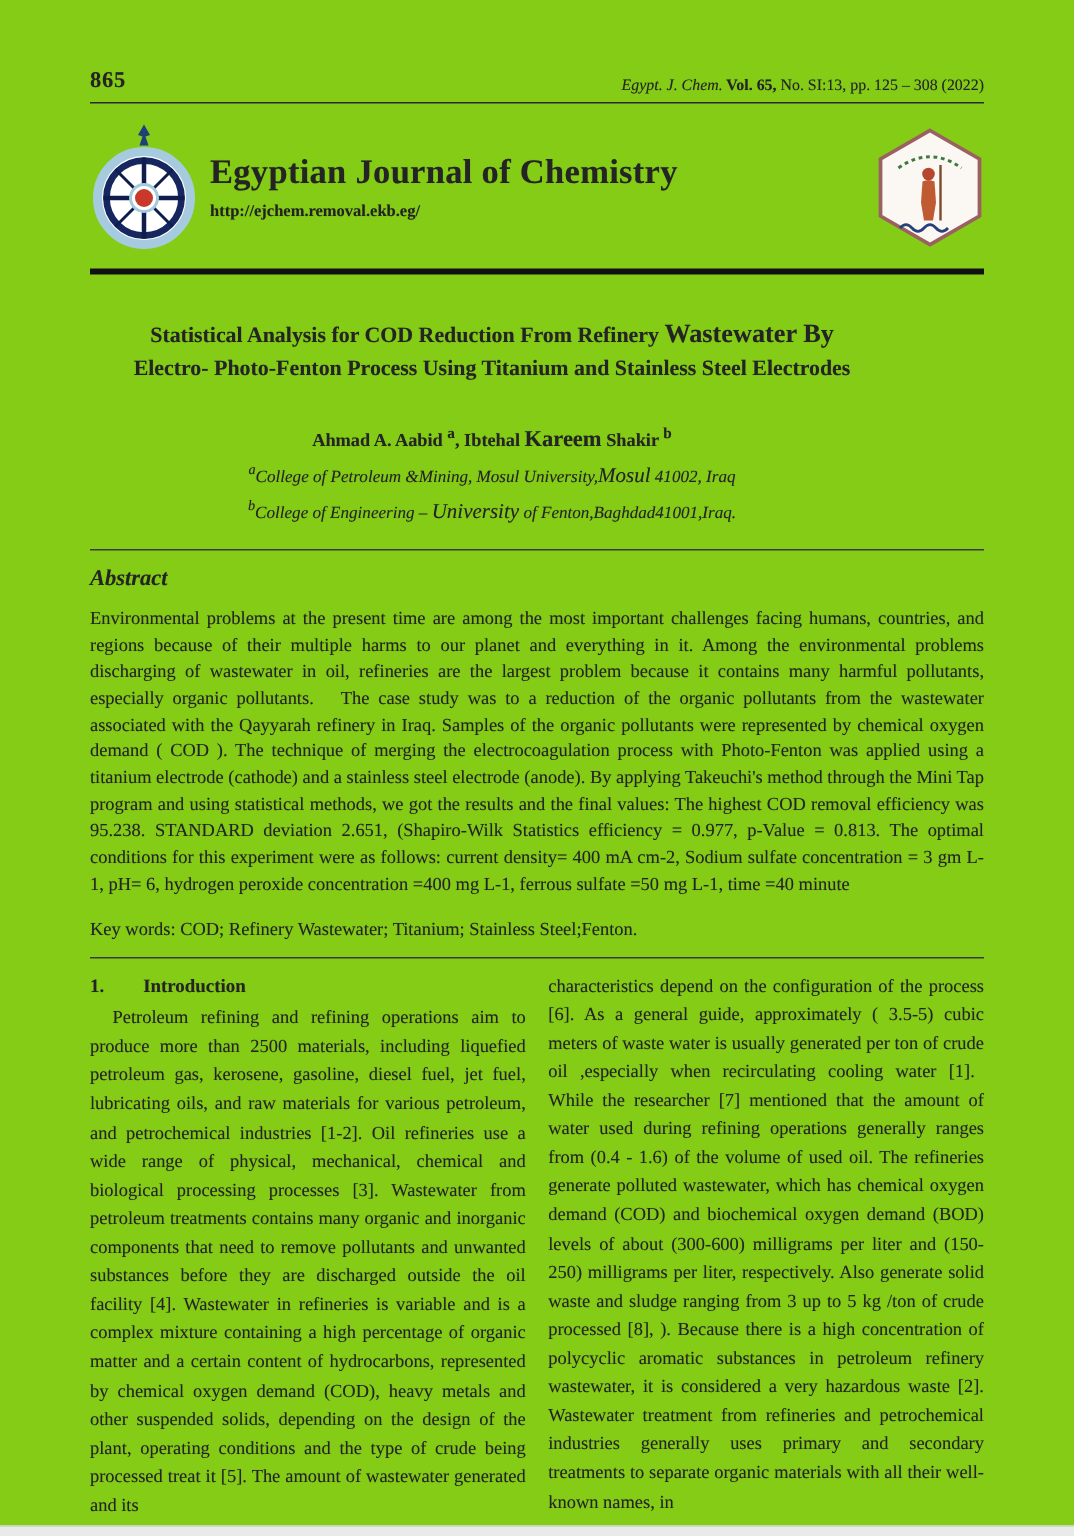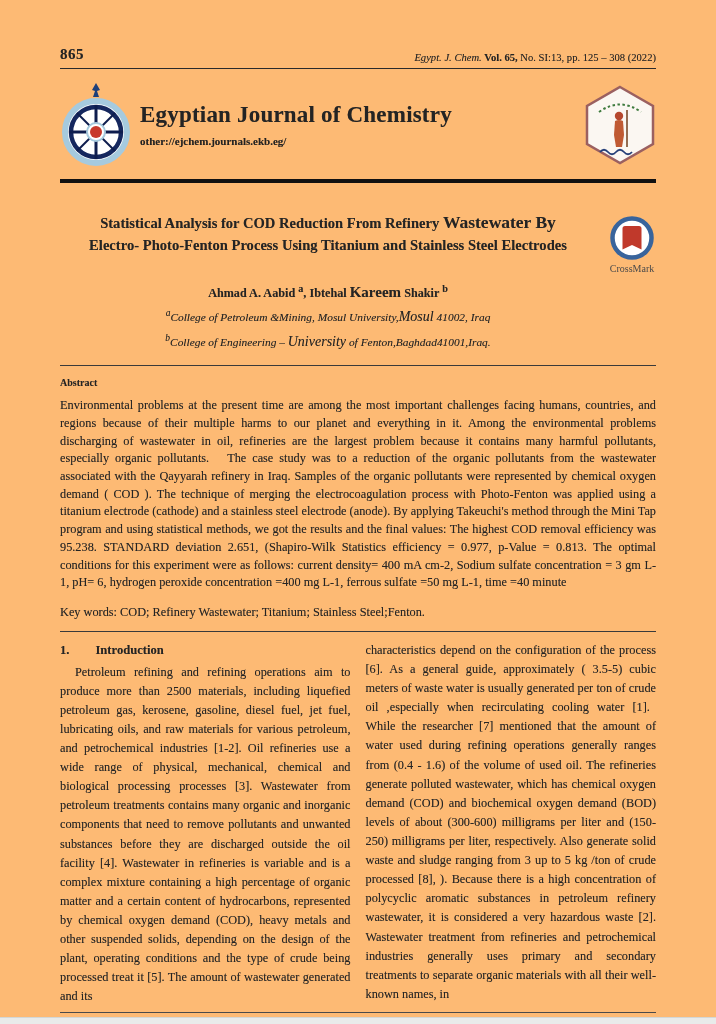--- a/index.html
+++ b/index.html
@@ -1,20 +1,20 @@
 <!DOCTYPE html>
 <html><head>
 <meta charset="utf-8">
 <style>
   * { margin:0; padding:0; box-sizing:border-box; }
   html,body { background:#ffffff; }
   body { font-family:"Liberation Serif","DejaVu Serif",serif; color:#242424; }
   .page {
     position:relative; width:716px; height:1024px; margin:0 auto;
-    background:#fdba74; overflow:hidden;
+    background:#84cc16; overflow:hidden;
     padding:46px 60px 0 60px;
     text-shadow:0 0 .45px rgba(40,40,40,.35);
   }
   
   .hdr-row { display:flex; justify-content:space-between; align-items:flex-end; }
   .page-num { font-size:15px; font-weight:bold; letter-spacing:.5px; }
   .jref { font-size:10.6px; }
   .jref .it { font-style:italic; }
   .jref .bd { font-weight:bold; }
   .rule-thin  { border:none; border-top:1.6px solid #2a2a2a; margin-top:5px; }
@@ -29,21 +29,21 @@
   .atitle { text-align:center; font-weight:bold; font-size:14.6px; line-height:1.5;margin-top:26px; }
   .atitle .big { font-size:17.5px; }
   .authors { text-align:center; font-weight:bold; font-size:12.2px; margin-top:26px; }
   .authors .big { font-size:15px; }
   .affils { text-align:center; font-style:italic; font-size:11.4px; margin-top:4px; line-height:1.75; }
   .affils .big { font-size:14px; }
   .crossmark { position:absolute; right:-8px; top:6px; width:64px; text-align:center; cursor:pointer; }
   .crossmark .cm-label { font-size:10px; color:#4a4a4a; margin-top:2px; text-shadow:none; }
   .rule-med { border:none; border-top:1.5px solid #3a3a3a; margin-top:11px; }
   
-  .abs-head { font-weight:bold; font-size:10px; margin-top:11px; }
+  .abs-head { font-weight:bold; font-size:15px; margin-top:11px;font-style:italic; }
   .abs-body { font-size:12.3px; line-height:1.44; text-align:justify; margin-top:9px; }
   .keywords { font-size:12.3px; margin-top:13px; }
   
   .cols { display:flex; gap:15px; margin-top:9px;font-family:Liberation Serif, serif; }
   .col { width:290.5px; font-size:12.3px; line-height:1.555; text-align:justify; }
   .sec-head { font-weight:bold; font-size:12.6px; margin-bottom:2px; }
   .sec-head .sec-title { margin-left:26px; }
   .col p.indent { text-indent:15px; }
   
   .foot-rule { border:none; border-top:1.2px solid #4a4a4a; margin-top:6px; }
@@ -82,46 +82,39 @@
             <line x1="36" y1="50" x2="17" y2="69"></line>
           <line x1="36" y1="50" x2="55" y2="31"></line>
             <line x1="36" y1="50" x2="17" y2="31"></line>
         </g>
         <circle cx="36" cy="50" r="9" fill="#ffffff" stroke="#a6cade" stroke-width="2"></circle>
         <circle cx="36" cy="50" r="6" fill="#c8392b"></circle>
       </svg>
     </span>
     <div class="mast-center">
       <div class="jname">Egyptian Journal of Chemistry</div>
-      <a class="jurl">other://ejchem.journals.ekb.eg/</a>
+      <a class="jurl">http://ejchem.removal.ekb.eg/</a>
     </div>
     <span>
       <svg width="72" height="82" viewBox="0 0 72 82">
         <polygon points="36,3 69,22 69,60 36,79 3,60 3,22" fill="#fbf7f2" stroke="#9b6060" stroke-width="2.5"></polygon>
         <path d="M15,28 Q36,13 57,28" fill="none" stroke="#3d7a3d" stroke-width="2" stroke-dasharray="2.5,2.5"></path>
         <line x1="43" y1="26" x2="43" y2="63" stroke="#7a4a2a" stroke-width="1.6"></line>
         <circle cx="35" cy="32" r="4.2" fill="#b5472e"></circle>
         <path d="M31 37 q4,-2 8,0 l1 14 -2 12 -6 0 -2 -12 z" fill="#c05a33"></path>
         <path d="M16,68 q4,-4.5 8,0 t8,0 t8,0 t8,0" fill="none" stroke="#27417a" stroke-width="1.8"></path>
       </svg>
     </span>
   </div>
   <hr class="rule-thick">
 
   <div class="title-wrap">
     <div class="atitle">
       <span>Statistical Analysis for COD Reduction From Refinery </span><span class="big">Wastewater By</span><br>
       <span>Electro- Photo-Fenton Process Using Titanium and Stainless Steel Electrodes</span>
-    </div>
-    <div class="crossmark">
-      <svg width="46" height="46" viewBox="0 0 46 46" style="margin:0 auto;">
-        <circle cx="23" cy="23" r="19.5" fill="#ffffff" stroke="#38649c" stroke-width="4.5"></circle>
-        <path d="M16 11 h14 a2.5 2.5 0 0 1 2.5 2.5 v21 l-9.5 -4.5 -9.5 4.5 v-21 a2.5 2.5 0 0 1 2.5 -2.5 z" fill="#c0392b"></path>
-      </svg>
-      <div class="cm-label">CrossMark</div>
     </div>
     <div class="authors"><span>Ahmad A. Aabid</span> <sup>a</sup><span>, Ibtehal </span><span class="big">Kareem</span><span> Shakir</span> <sup>b</sup></div>
     <div class="affils">
       <div><sup>a</sup><span>College of Petroleum &amp;Mining, Mosul University,</span><span class="big">Mosul</span><span> 41002, Iraq</span></div>
       <div><sup>b</sup><span>College of Engineering – </span><span class="big">University</span><span> of Fenton,Baghdad41001,Iraq.</span></div>
     </div>
   </div>
   <hr class="rule-med">
 
   <div class="abs-head">Abstract</div>

